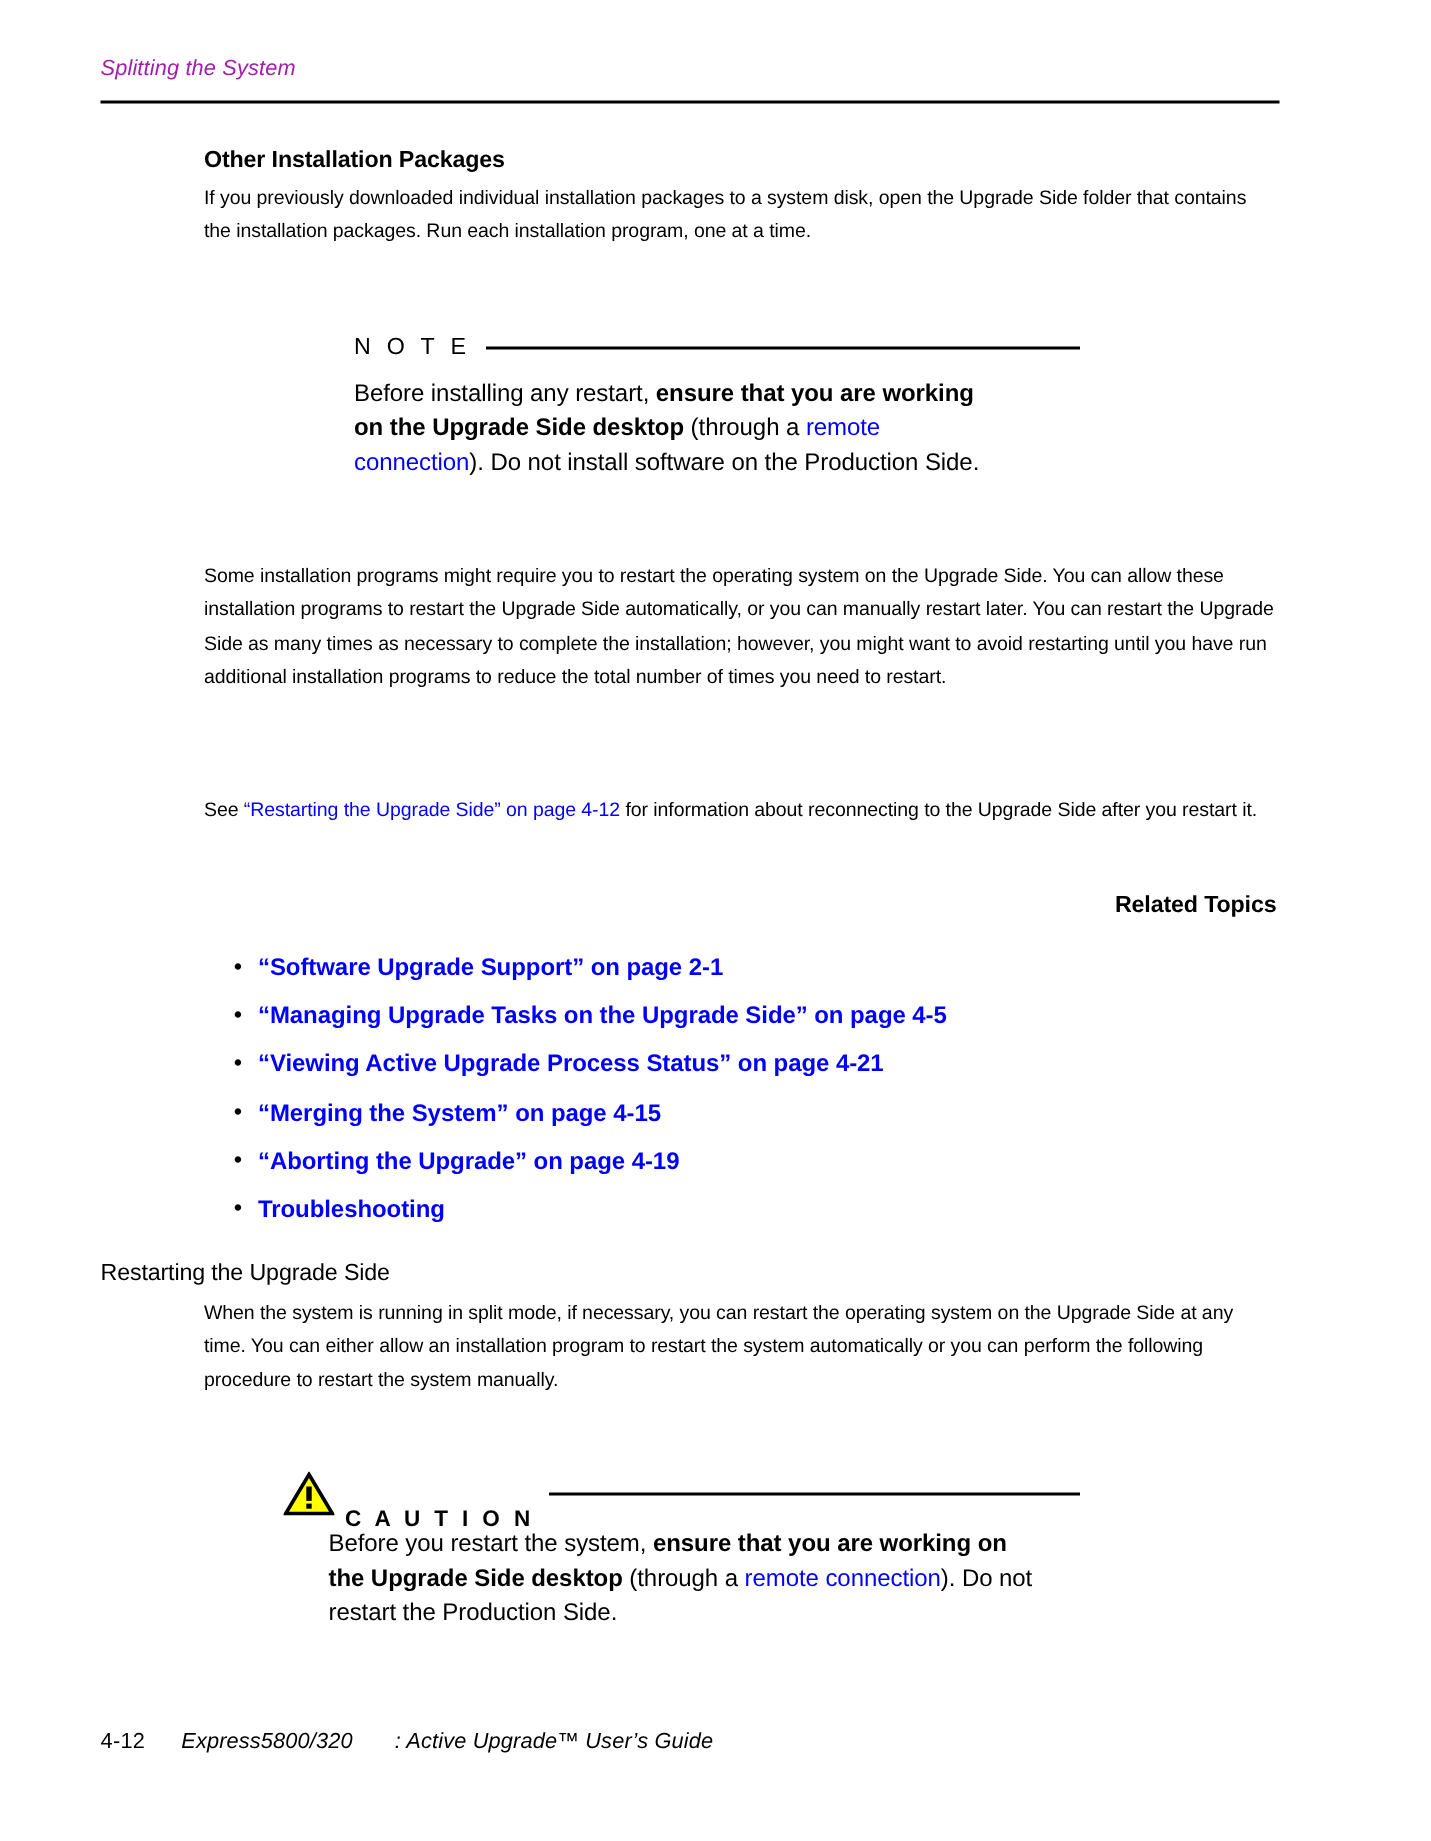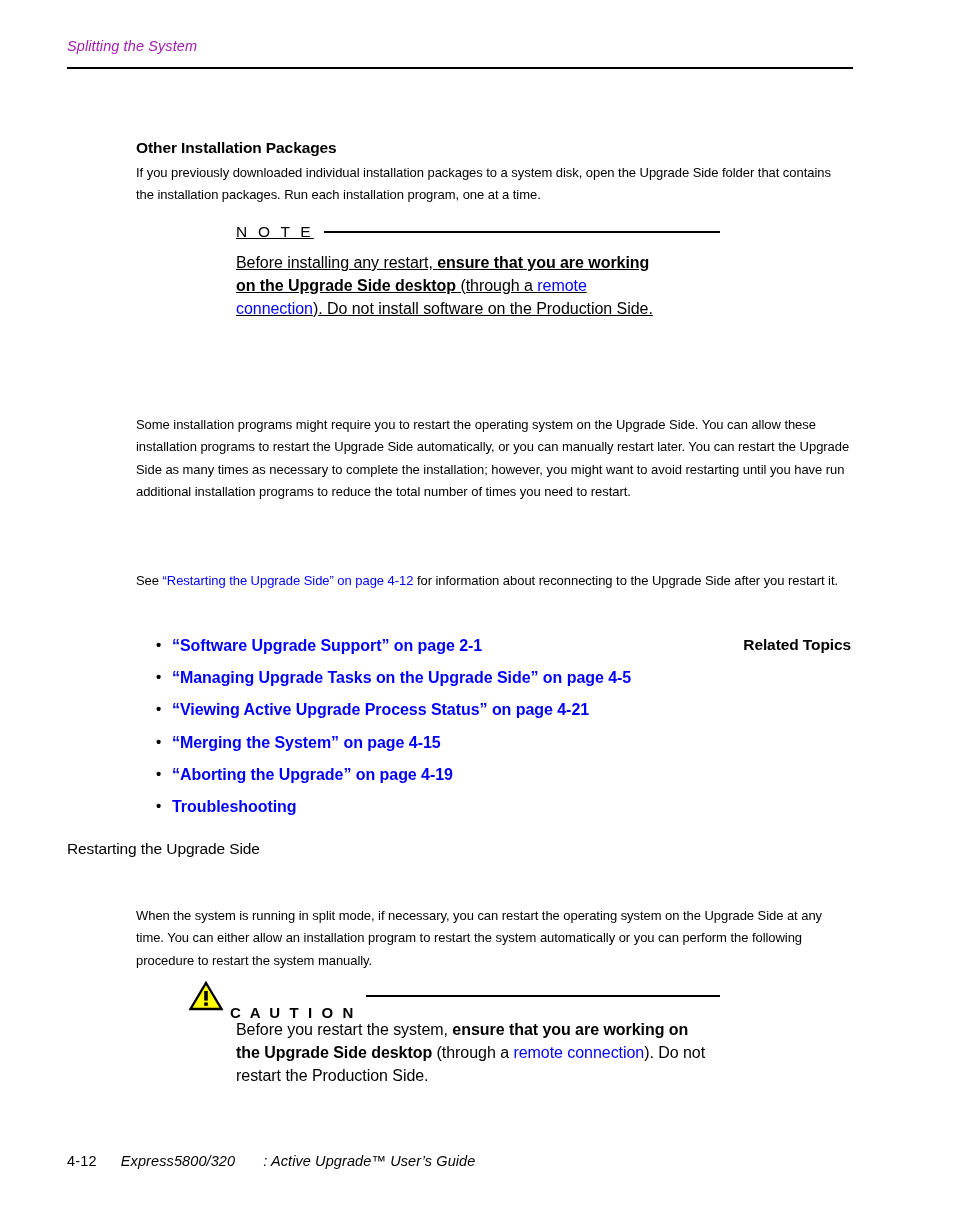--- a/index.html
+++ b/index.html
@@ -53,21 +53,20 @@
   .para {
     font-size: 13px;
     line-height: 22.3px;
     letter-spacing: -0.05px;
   }
 
   .indent-body {
     position: absolute;
     left: 136px;
     width: 715px;
-    margin-top: 41px;
   }
   .flush-left {
     position: absolute;
     left: 67px;
     width: 784px;
   }
 
   b, .bold { font-weight: bold; }
   .link {
     color: #0000ff;
@@ -165,21 +164,21 @@
 
 <div class="page">
 
   <div class="running-head">Splitting the System</div>
   <div class="head-rule"></div>
 
   <div class="indent-body h2" style="top:98px;">Other Installation Packages</div>
 
   <div class="indent-body para" style="top:121px;">If you previously downloaded individual installation packages to a system disk, open the Upgrade Side folder that contains the installation packages. Run each installation program, one at a time.</div>
 
-  <div class="admon" style="left:236px; top:221px; width:484px;text-decoration:underline;">
+  <div class="admon" style="left:236px; top:221px; width:484px;">
     <div class="admon-head">
       <span class="admon-label">N O T E</span>
       <span class="admon-rule"></span>
     </div>
     <div class="admon-body" style="width:436px;">
       <span>Before installing any restart, </span><b>ensure that you are working on the Upgrade Side desktop</b><span> (through a </span><span class="link">remote connection</span><span>). Do not install software on the Production Side.</span>
     </div>
   </div>
 
   <div class="indent-body para" style="top:373px;">Some installation programs might require you to restart the operating system on the Upgrade Side. You can allow these installation programs to restart the Upgrade Side automatically, or you can manually restart later. You can restart the Upgrade Side as many times as necessary to complete the installation; however, you might want to avoid restarting until you have run additional installation programs to reduce the total number of times you need to restart.</div>
@@ -206,21 +205,21 @@
   <div class="admon" style="left:189px; top:981px; width:531px;">
     <div class="admon-head" style="height:30px;">
       <svg class="caution-icon" viewBox="0 0 34 30" aria-hidden="true">
         <polygon points="17,2 32.5,28 1.5,28" fill="#ffff00" stroke="#000000" stroke-width="2.4" stroke-linejoin="miter"></polygon>
         <rect x="15.2" y="10" width="3.6" height="9.6" fill="#000000"></rect>
         <rect x="15.2" y="21.4" width="3.6" height="3.4" fill="#000000"></rect>
       </svg>
       <span class="admon-label caution">C A U T I O N</span>
       <span class="admon-rule"></span>
     </div>
-    <div class="admon-body" style="margin-left:47px; width:470px; margin-top:8px;">
+    <div class="admon-body" style="margin-left:30px; width:470px; margin-top:8px;">
       <span>Before you restart the system, </span><b>ensure that you are working on the Upgrade Side desktop</b><span> (through a </span><span class="link">remote connection</span><span>). Do not restart the Production Side.</span>
     </div>
   </div>
 
   <div class="footer">
     <span class="pg">4-12</span><span class="gap-sm"></span><span class="gap-sm"></span><span class="title">Express5800/320</span><span class="gap"></span><span class="title">: Active Upgrade™ User’s Guide</span>
   </div>
 
 </div>
 

